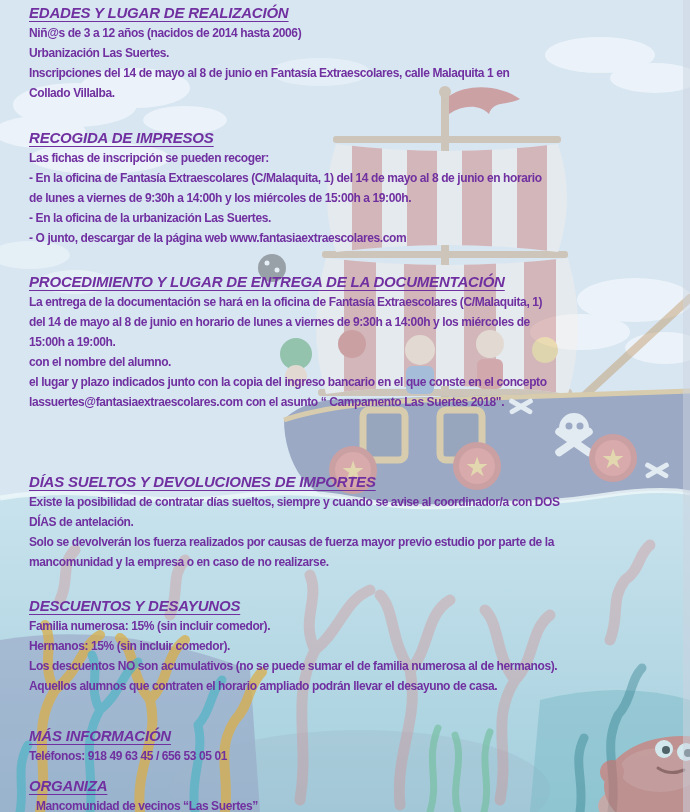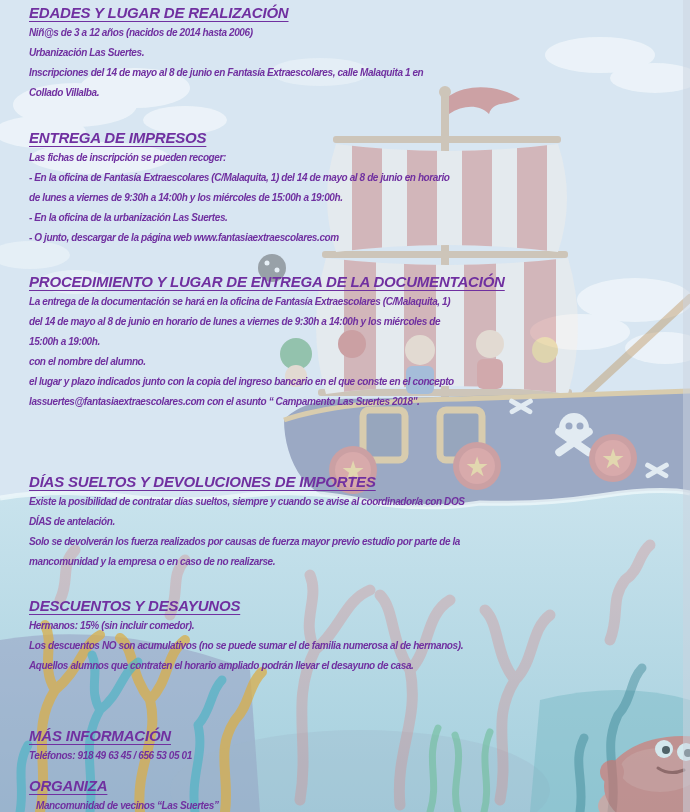--- a/index.html
+++ b/index.html
@@ -11,21 +11,21 @@
   }
   .bg { position:absolute; inset:0; z-index:0; }
   .textlayer { position:absolute; inset:0; z-index:1; }
   .section { position:absolute; left:4px; right:0;margin-left:25px; }
   .heading {
     font-size:15px; font-weight:bold; font-style:italic;
     text-decoration:underline; text-underline-offset:3px;
     color:var(--ink); line-height:20px; letter-spacing:-0.2px; white-space:pre;
   }
   .line {
-    font-size:10px; font-weight:bold; font-style:italic;
+    font-size:12px; font-weight:bold; 
     color:var(--ink); line-height:20px; letter-spacing:-0.4px; white-space:pre;
   }
   .indent { padding-left:7px; }
 </style>
 </head>
 <body>
 
 <div class="page">
 
   <svg class="bg" width="690" height="812" viewBox="0 0 690 812" xmlns="http://www.w3.org/2000/svg">
@@ -201,21 +201,21 @@
 
     <div class="section" style="top:3px">
       <div class="heading">EDADES Y LUGAR DE REALIZACIÓN</div>
       <div class="line">Niñ@s de 3 a 12 años (nacidos de 2014 hasta 2006)</div>
       <div class="line">Urbanización Las Suertes.</div>
       <div class="line">Inscripciones del 14 de mayo al 8 de junio en Fantasía Extraescolares, calle Malaquita 1 en</div>
       <div class="line">Collado Villalba.</div>
     </div>
 
     <div class="section" style="top:128px">
-      <div class="heading">ENTREGA DE IMPRESOS</div>
+      <div class="heading">RECOGIDA DE IMPRESOS</div>
       <div class="line">Las fichas de inscripción se pueden recoger:</div>
       <div class="line">- En la oficina de Fantasía Extraescolares (C/Malaquita, 1) del 14 de mayo al 8 de junio en horario</div>
       <div class="line">de lunes a viernes de 9:30h a 14:00h y los miércoles de 15:00h a 19:00h.</div>
       <div class="line">- En la oficina de la urbanización Las Suertes.</div>
       <div class="line">- O junto, descargar de la página web www.fantasiaextraescolares.com</div>
     </div>
 
     <div class="section" style="top:272px">
       <div class="heading">PROCEDIMIENTO Y LUGAR DE ENTREGA DE LA DOCUMENTACIÓN</div>
       <div class="line">La entrega de la documentación se hará en la oficina de Fantasía Extraescolares (C/Malaquita, 1)</div>
@@ -229,20 +229,21 @@
     <div class="section" style="top:472px">
       <div class="heading">DÍAS SUELTOS Y DEVOLUCIONES DE IMPORTES</div>
       <div class="line">Existe la posibilidad de contratar días sueltos, siempre y cuando se avise al coordinador/a con DOS</div>
       <div class="line">DÍAS de antelación.</div>
       <div class="line">Solo se devolverán los fuerza realizados por causas de fuerza mayor previo estudio por parte de la</div>
       <div class="line">mancomunidad y la empresa o en caso de no realizarse.</div>
     </div>
 
     <div class="section" style="top:596px">
       <div class="heading">DESCUENTOS Y DESAYUNOS</div>
+      <div class="line">Familia numerosa: 15% (sin incluir comedor).</div>
       <div class="line">Hermanos: 15% (sin incluir comedor).</div>
       <div class="line">Los descuentos NO son acumulativos (no se puede sumar el de familia numerosa al de hermanos).</div>
       <div class="line">Aquellos alumnos que contraten el horario ampliado podrán llevar el desayuno de casa.</div>
     </div>
 
     <div class="section" style="top:726px">
       <div class="heading">MÁS INFORMACIÓN</div>
       <div class="line">Teléfonos: 918 49 63 45 / 656 53 05 01</div>
     </div>
 

